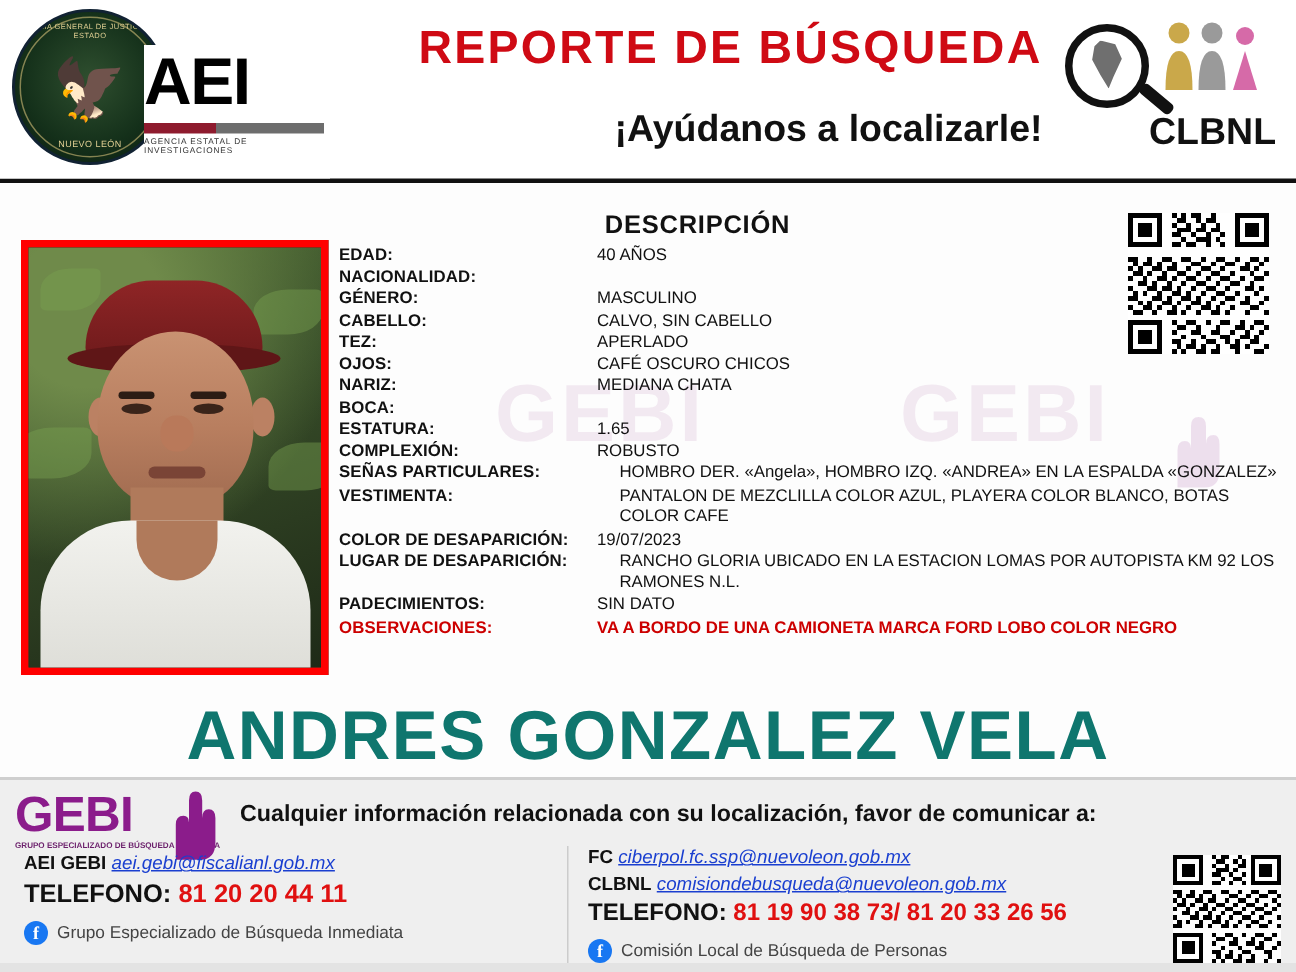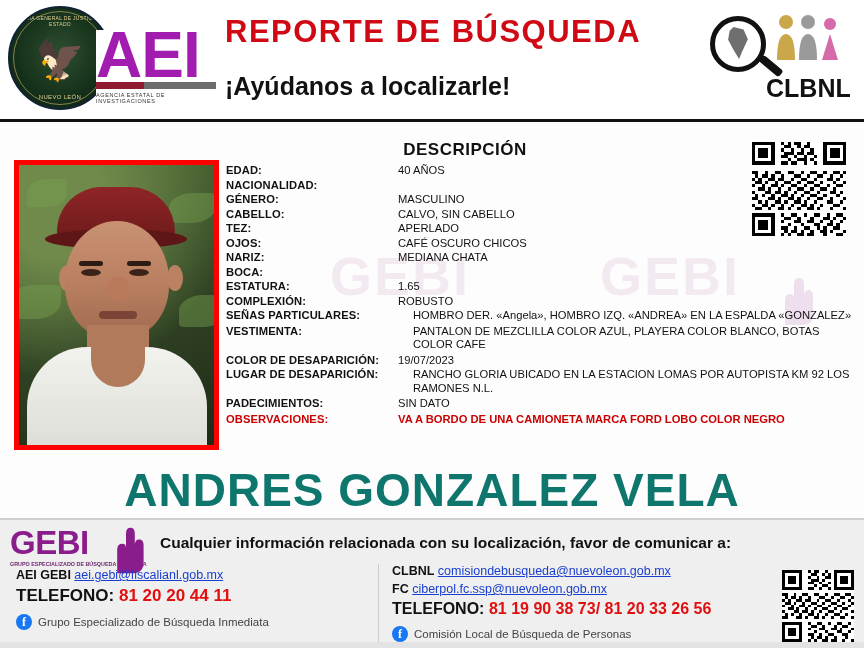--- a/index.html
+++ b/index.html
@@ -71,33 +71,33 @@
   .seal .seal-bottom {
     position:absolute; left:0; right:0; bottom: 8px; text-align:center;
     font-size: 6px; color: #e0cf93; letter-spacing: .3px;
   }
   .aei-box {
     position: absolute; left: 96px; top: 30px; width: 124px; height: 76px;
     background: #fff;
   }
   .aei-text {
     font-family: "Liberation Sans", sans-serif;
-    font-weight: bold; font-size: 64px; color: #a21caf; letter-spacing: -1px;
+    font-weight: bold; font-size: 44px; color: #000000; letter-spacing: -1px;
     line-height: 50px;
   }
   .aei-bar {
     width: 120px; height: 7px; margin-top: 2px;
     background: linear-gradient(to right,#8e1b2e 0 40%, #6d6d6d 40% 100%);
   }
   .aei-sub {
     font-size: 5.5px; color: #333; letter-spacing: .6px; margin-top: 3px;
   }
   .hdr-title {
     position: absolute; left: 225px; top: 14px; width: 470px;
-    text-align: left;
+    text-align: right;
   }
   .hdr-title .t1 {
     font-size: 31px; font-weight: bold; color: #cf0a14;
     letter-spacing: 1.5px;
   }
   .hdr-title .t2 {
     margin-top: 22px;
     font-size: 25px; font-weight: bold; color: #111;
   }
   .clbnl {
@@ -259,21 +259,21 @@
     background: #cccccc;
   }
   .left-col {
     position:absolute; left: 16px; top: 48px; width: 356px;
   }
   .right-col {
     position:absolute; left: 392px; top: 44px; width: 380px;
   }
   .mailrow { font-size: 12.5px; color: #111; margin-bottom: 4px; }
   .mailrow .k { font-weight: bold; }
-  .mailrow .m { color: #1a3fd0; text-decoration: underline; }
+  .mailrow .m { color: #1a3fd0; text-decoration: underline; font-style: italic; }
   .telrow { font-size: 16px; font-weight: bold; color: #111; margin-top: 3px; }
   .telrow .num { color: #e01010; }
   .fbrow {
     display:flex; align-items:center; gap: 6px; margin-top: 8px;
     font-size: 11.5px; color: #444;
   }
   .fb-icon {
     width: 16px; height: 16px; border-radius: 50%;
     background: #1877f2; color:#fff; font-weight: bold; font-size: 12px;
     display:flex; align-items:center; justify-content:center;
@@ -647,26 +647,26 @@
         <span class="num">81 20 20 44 11</span>
       </div>
       <div class="fbrow">
         <span class="fb-icon">f</span>
         <span>Grupo Especializado de Búsqueda Inmediata</span>
       </div>
     </div>
 
     <div class="right-col">
       <div class="mailrow">
+        <span class="k">FC</span>
+        <span class="m">ciberpol.fc.ssp@nuevoleon.gob.mx</span>
+      </div>
+      <div class="mailrow">
         <span class="k">CLBNL</span>
         <span class="m">comisiondebusqueda@nuevoleon.gob.mx</span>
-      </div>
-      <div class="mailrow">
-        <span class="k">FC</span>
-        <span class="m">ciberpol.fc.ssp@nuevoleon.gob.mx</span>
       </div>
       <div class="telrow">
         <span>TELEFONO:</span>
         <span class="num">81 19 90 38 73/ 81 20 33 26 56</span>
       </div>
       <div class="fbrow">
         <span class="fb-icon">f</span>
         <span>Comisión Local de Búsqueda de Personas</span>
       </div>
     </div>

